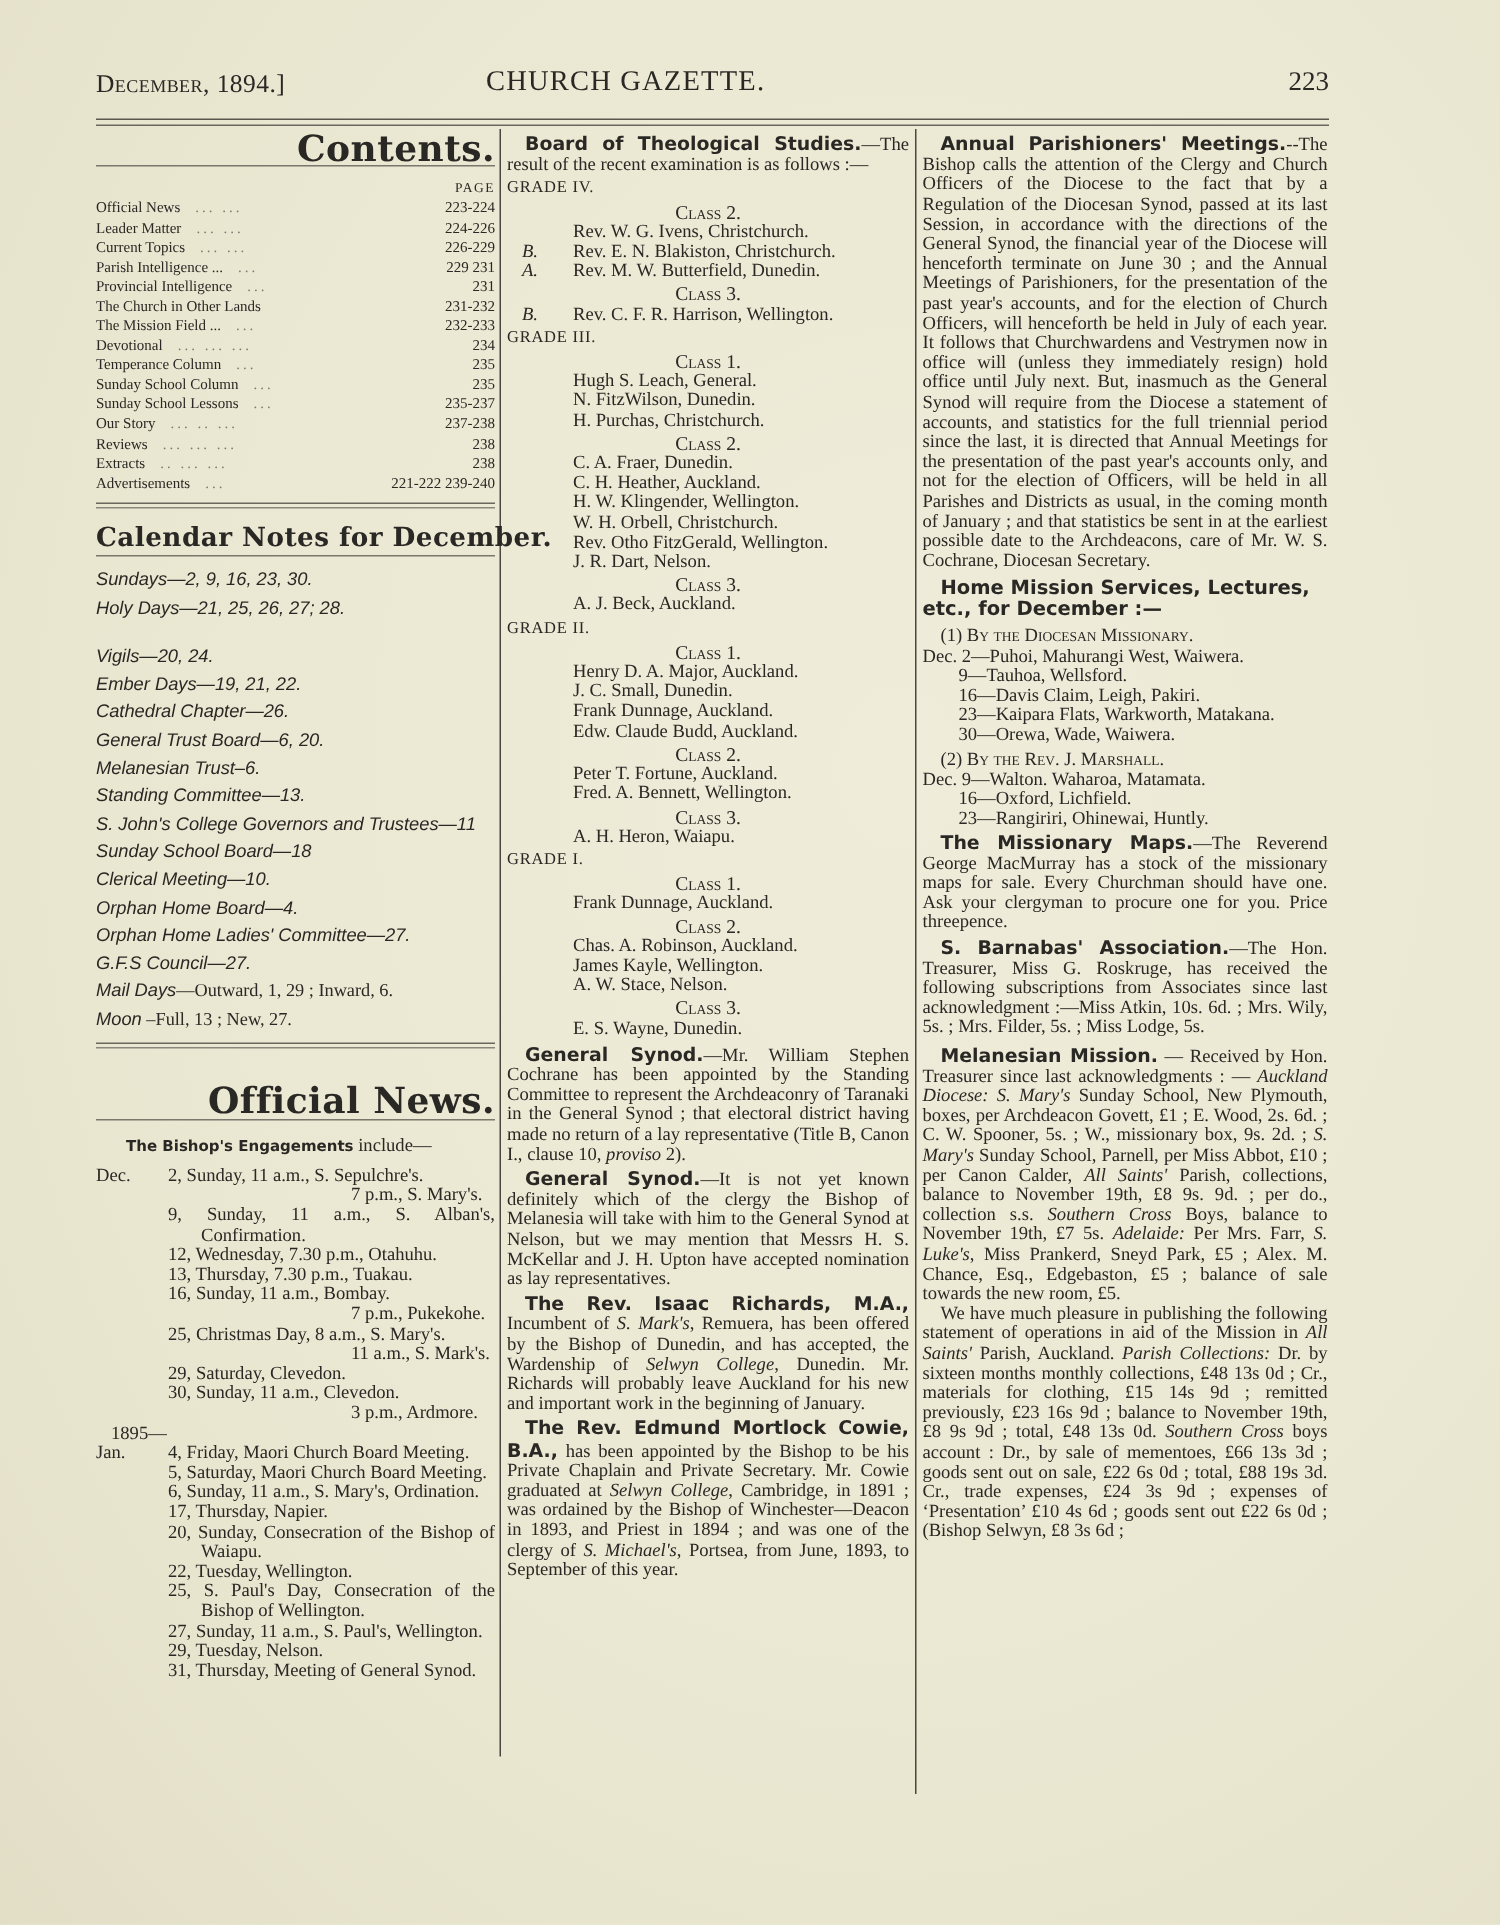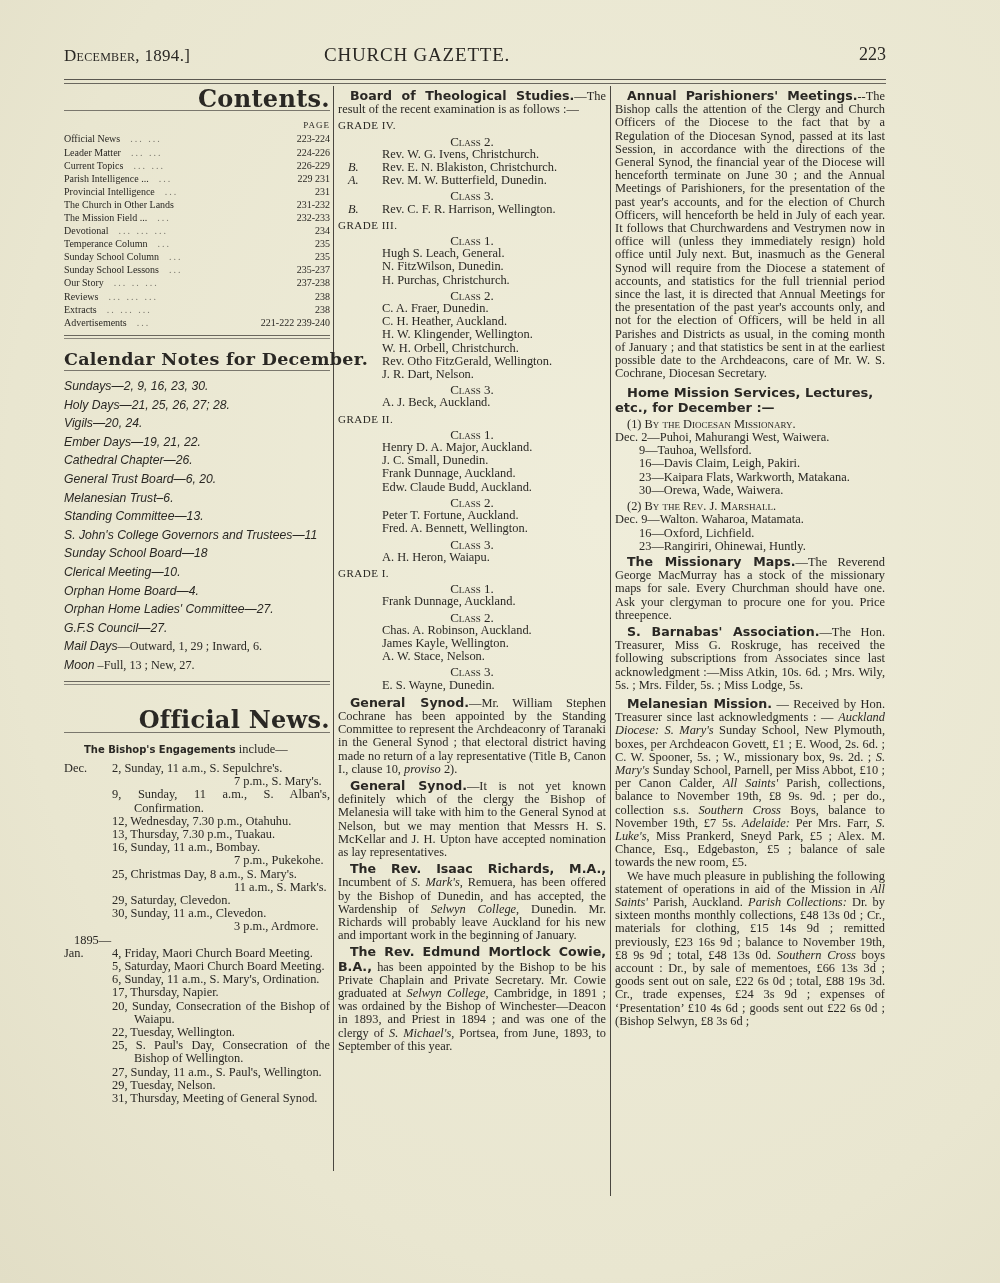--- a/index.html
+++ b/index.html
@@ -140,21 +140,21 @@
           <span>221-222 239-240</span>
         </div>
       </div>
     <div class="hr2" style="margin-top:6px;"></div>
 
     <div class="bl" style="margin-top:14px; margin-bottom:4px; font-size:17.5px; text-align:left; white-space:nowrap;">Calendar Notes for December.</div>
     <div class="hr" style="margin-bottom:6px;"></div>
     <div id="cal" class="cal">
         <div style="white-space: nowrap;"><span>Sundays</span><span class="">—2, 9, 16, 23, 30.</span></div>
         <div style="white-space: nowrap;"><span>Holy Days</span><span class="">—21, 25, 26, 27; 28.</span></div>
-        <div style="white-space: nowrap;"><span>Vigils</span><span class="">—20, 24.</span></div>
+        <div style="white-space: nowrap; margin-top: 14px;"><span>Vigils</span><span class="">—20, 24.</span></div>
         <div style="white-space: nowrap;"><span>Ember Days</span><span class="">—19, 21, 22.</span></div>
         <div style="white-space: nowrap;"><span>Cathedral Chapter</span><span class="">—26.</span></div>
         <div style="white-space: nowrap;"><span>General Trust Board</span><span class="">—6, 20.</span></div>
         <div style="white-space: nowrap;"><span>Melanesian Trust</span><span class="">–6.</span></div>
         <div style="white-space: nowrap;"><span>Standing Committee</span><span class="">—13.</span></div>
         <div style="white-space: nowrap;"><span>S. John's College Governors and Trustees</span><span class="">—11</span></div>
         <div style="white-space: nowrap;"><span>Sunday School Board</span><span class="">—18</span></div>
         <div style="white-space: nowrap;"><span>Clerical Meeting</span><span class="">—10.</span></div>
         <div style="white-space: nowrap;"><span>Orphan Home Board</span><span class="">—4.</span></div>
         <div style="white-space: nowrap;"><span>Orphan Home Ladies' Committee</span><span class="">—27.</span></div>

